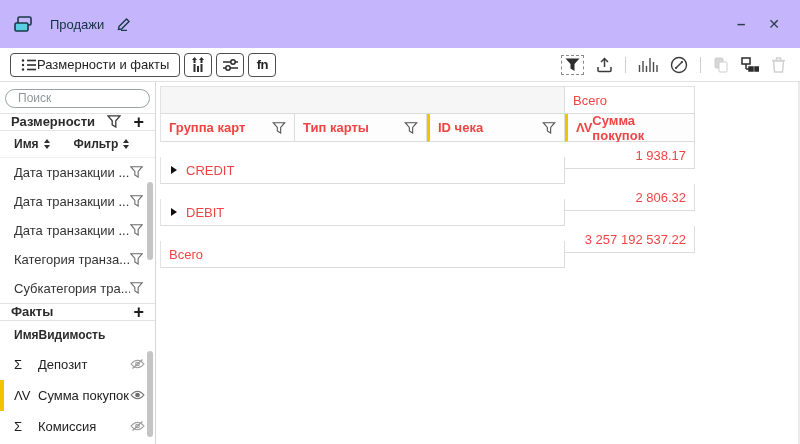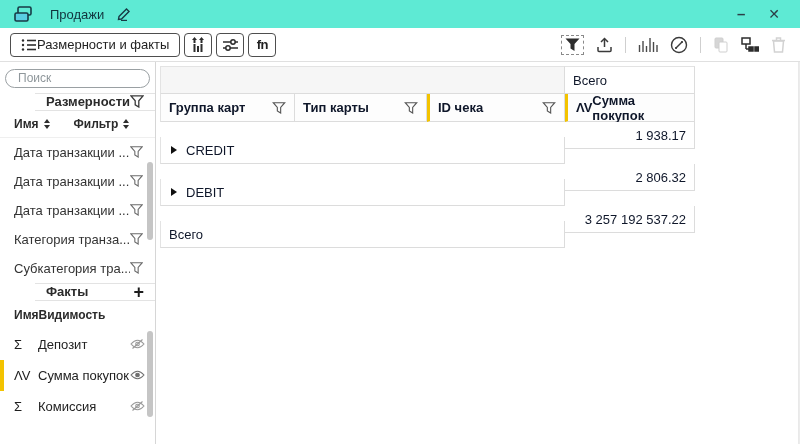--- a/index.html
+++ b/index.html
@@ -2,21 +2,21 @@
 <html><head>
 <meta charset="utf-8">
 <style>
   html,body{margin:0;padding:0;}
   body{
     width:800px;height:444px;overflow:hidden;position:relative;
     font-family:"Liberation Sans",sans-serif;background:#fff;
     -webkit-font-smoothing:antialiased;
   }
   
-  .titlebar{height:28px;background:#5eead4;display:flex;align-items:center;padding:0 10px;}
+  .titlebar{height:28px;background:#c4b5fd;display:flex;align-items:center;padding:10px 10px;}
   .app-icon{display:inline-flex;margin-left:4px;}
   .title{font-size:13px;color:#11333d;margin-left:17px;}
   .edit-icon{margin-left:11px;display:inline-flex;cursor:pointer;}
   .win-controls{margin-left:auto;display:flex;align-items:center;gap:20px;padding-right:10px;}
   .min-btn{display:inline-flex;align-items:center;justify-content:center;width:14px;height:16px;cursor:pointer;font-size:15px;color:#2c3e46;font-weight:700;line-height:10px;}
   .close-btn{font-size:14px;color:#2c3e46;cursor:pointer;line-height:1;}
   
   .toolbar{height:33px;border-bottom:1px solid #e0e0e0;display:flex;align-items:center;padding:0 10px;gap:4px;background:#fff;}
   .tb-btn{border:1px solid #4e4e4e;border-radius:4px;height:24px;display:inline-flex;align-items:center;gap:0;padding:0 10px;font-size:13px;color:#222;background:#fff;cursor:pointer;}
   .tb-btn.icon-only{width:28px;justify-content:center;padding:0;}
@@ -27,21 +27,21 @@
   .tb-icon{display:inline-flex;cursor:pointer;}
   .tb-icon.disabled{cursor:default;}
   .v-div{width:1px;height:16px;background:#cfcfcf;}
   
   .content{display:flex;height:383px;border-right:1px solid #ececec;box-sizing:border-box;}
   
   .sidebar{width:156px;border-right:1px solid #d6d6d6;display:flex;flex-direction:column;background:#fff;flex-shrink:0;box-sizing:border-box;}
   .search-wrap{padding:6px 5px 5px 5px;}
   .search-input{width:100%;box-sizing:border-box;height:19px;border:1px solid #9aa0a3;border-radius:12px;padding:0 12px;font-size:12px;color:#333;outline:none;background:#fff;}
   .search-input::placeholder{color:#8f979b;}
-  .sec-header{height:18px;border-top:1px solid #e3e3e3;border-bottom:1px solid #e3e3e3;display:flex;align-items:center;padding:8px 11px;font-weight:700;font-size:13px;color:#2b2b2b;box-sizing:border-box;margin-left:35px;}
+  .sec-header{height:18px;border-top:1px solid #e3e3e3;border-bottom:1px solid #e3e3e3;display:flex;align-items:center;padding:8px 11px;font-weight:700;font-size:13px;color:#2b2b2b;box-sizing:border-box;}
   .sh-icons{margin-left:auto;display:flex;align-items:center;gap:12px;}
   .plus{font-size:18px;font-weight:600;color:#1d1d1d;line-height:1;cursor:pointer;}
   .cols-header{height:27px;display:flex;align-items:center;font-size:12px;font-weight:700;color:#2b2b2b;padding-left:14px;border-bottom:1px solid #efefef;box-sizing:border-box;}
   .sort-arrows{display:inline-flex;flex-direction:column;margin-left:5px;gap:2px;cursor:pointer;}
   .tri-up{width:0;height:0;border-left:3.5px solid transparent;border-right:3.5px solid transparent;border-bottom:4px solid #2e2e2e;}
   .tri-down{width:0;height:0;border-left:3.5px solid transparent;border-right:3.5px solid transparent;border-top:4px solid #2e2e2e;}
   .col-filter-label{margin-left:24px;}
   .dim-list{height:145px;position:relative;}
   .dim-item{height:29px;display:flex;align-items:center;padding:0 12px 0 14px;font-size:13px;color:#333;cursor:pointer;}
   .dim-item .dlabel{flex:1;white-space:nowrap;overflow:hidden;}
@@ -53,21 +53,21 @@
   .fact-list{flex:1;position:relative;}
   .fact-item{height:31px;display:flex;align-items:center;padding:0 10px 0 10px;font-size:13px;color:#222;border-left:4px solid transparent;cursor:pointer;box-sizing:border-box;}
   .fact-item.selected{border-left-color:#f3c300;}
   .fact-icon{width:24px;font-size:13px;color:#1e1e1e;letter-spacing:-1px;flex-shrink:0;}
   .fact-label{white-space:nowrap;overflow:hidden;flex:1;}
   .eye-wrap{margin-left:auto;display:inline-flex;cursor:pointer;}
   
   .main{flex:1;position:relative;background:#fff;}
   .pivot{position:absolute;left:4px;top:4px;}
   .prow{display:flex;}
-  .pcell{box-sizing:border-box;border-right:1px solid #dcdcdc;border-bottom:1px solid #dcdcdc;font-size:13px;color:#0f172a;display:flex;align-items:center;background:#fff;height:28px;padding:0 8px;}
+  .pcell{box-sizing:border-box;border-right:1px solid #dcdcdc;border-bottom:1px solid #dcdcdc;font-size:13px;color:#ef4444;display:flex;align-items:center;background:#fff;height:28px;padding:0 8px;}
   .prow:first-child .pcell{border-top:1px solid #e3e3e3;}
   .prow .pcell:first-child{border-left:1px solid #e3e3e3;}
   .spacer-cell{width:405px;background:#f6f6f6;}
   .total-hcell{width:130px;}
   .hcell{font-weight:700;background:#fdfdfd;}
   .hcell .funnel-right{margin-left:auto;display:inline-flex;cursor:pointer;}
   .c0{width:132px;}.c1{width:135px;}.c2{width:138px;}.c3{width:130px;}
   .accent{border-left:3px solid #f3c300 !important;justify-content:center;}
   .m-prefix{font-weight:700;margin-right:1px;letter-spacing:-1px;}
   .drow .pcell{height:27px;}

